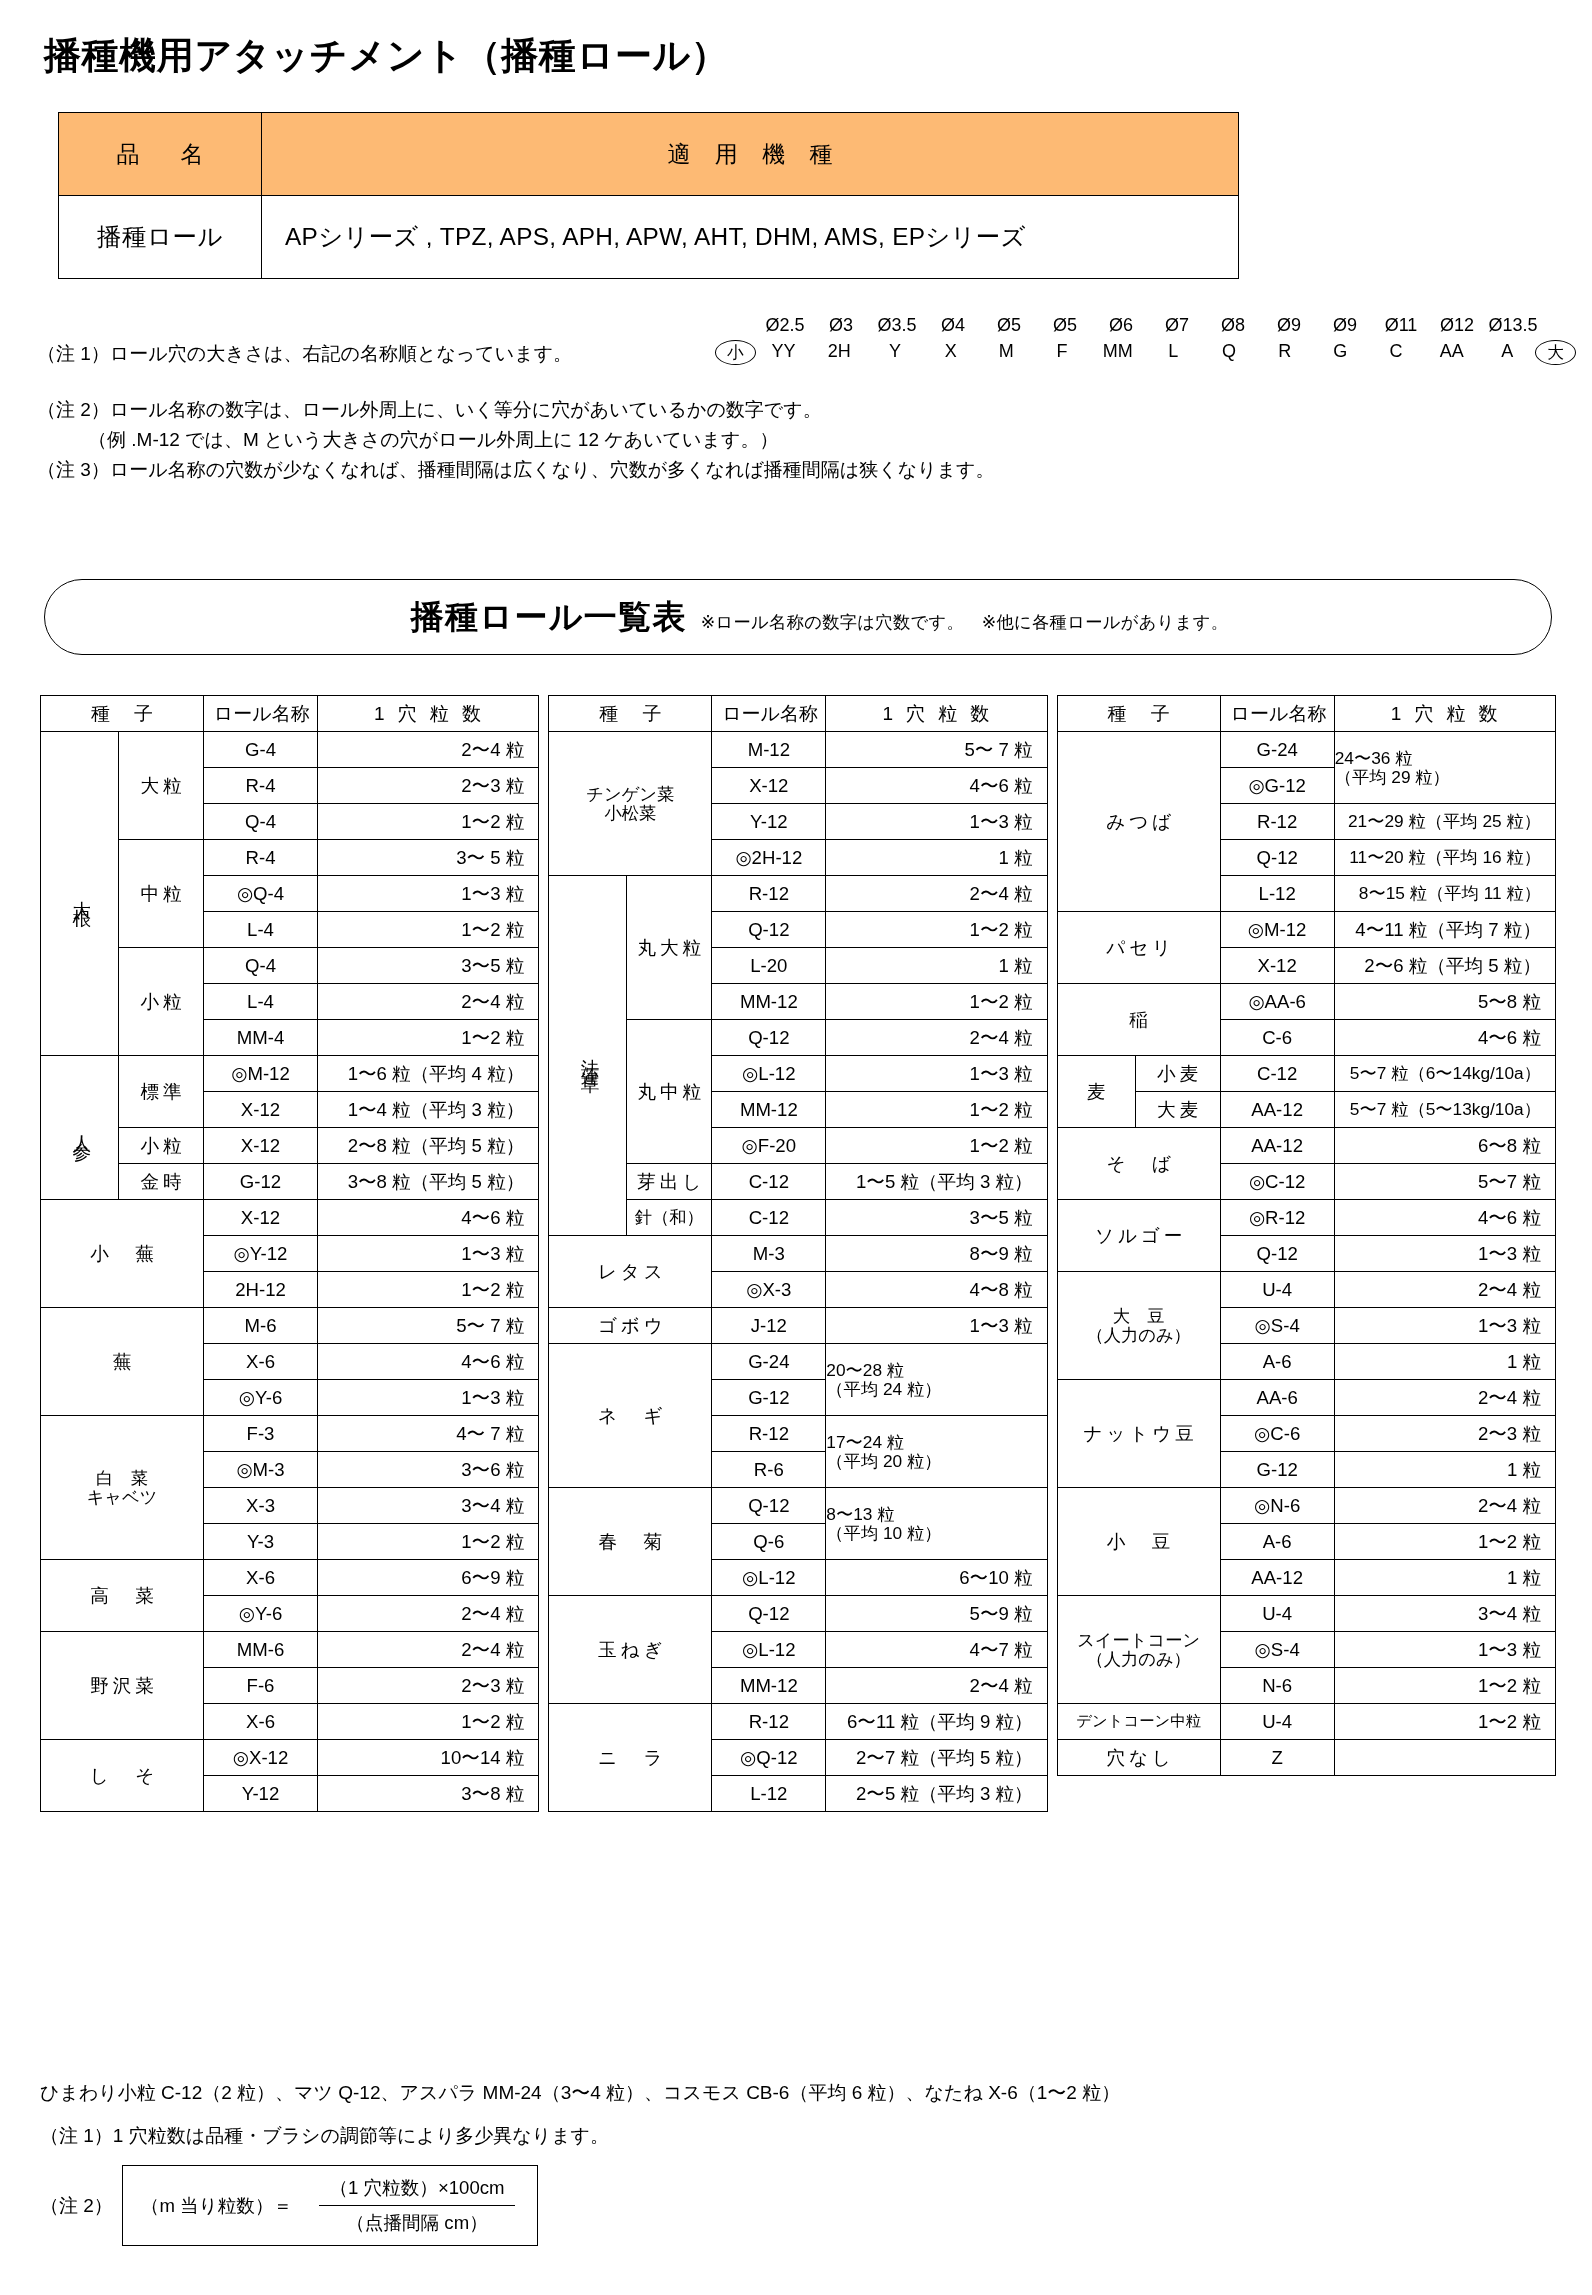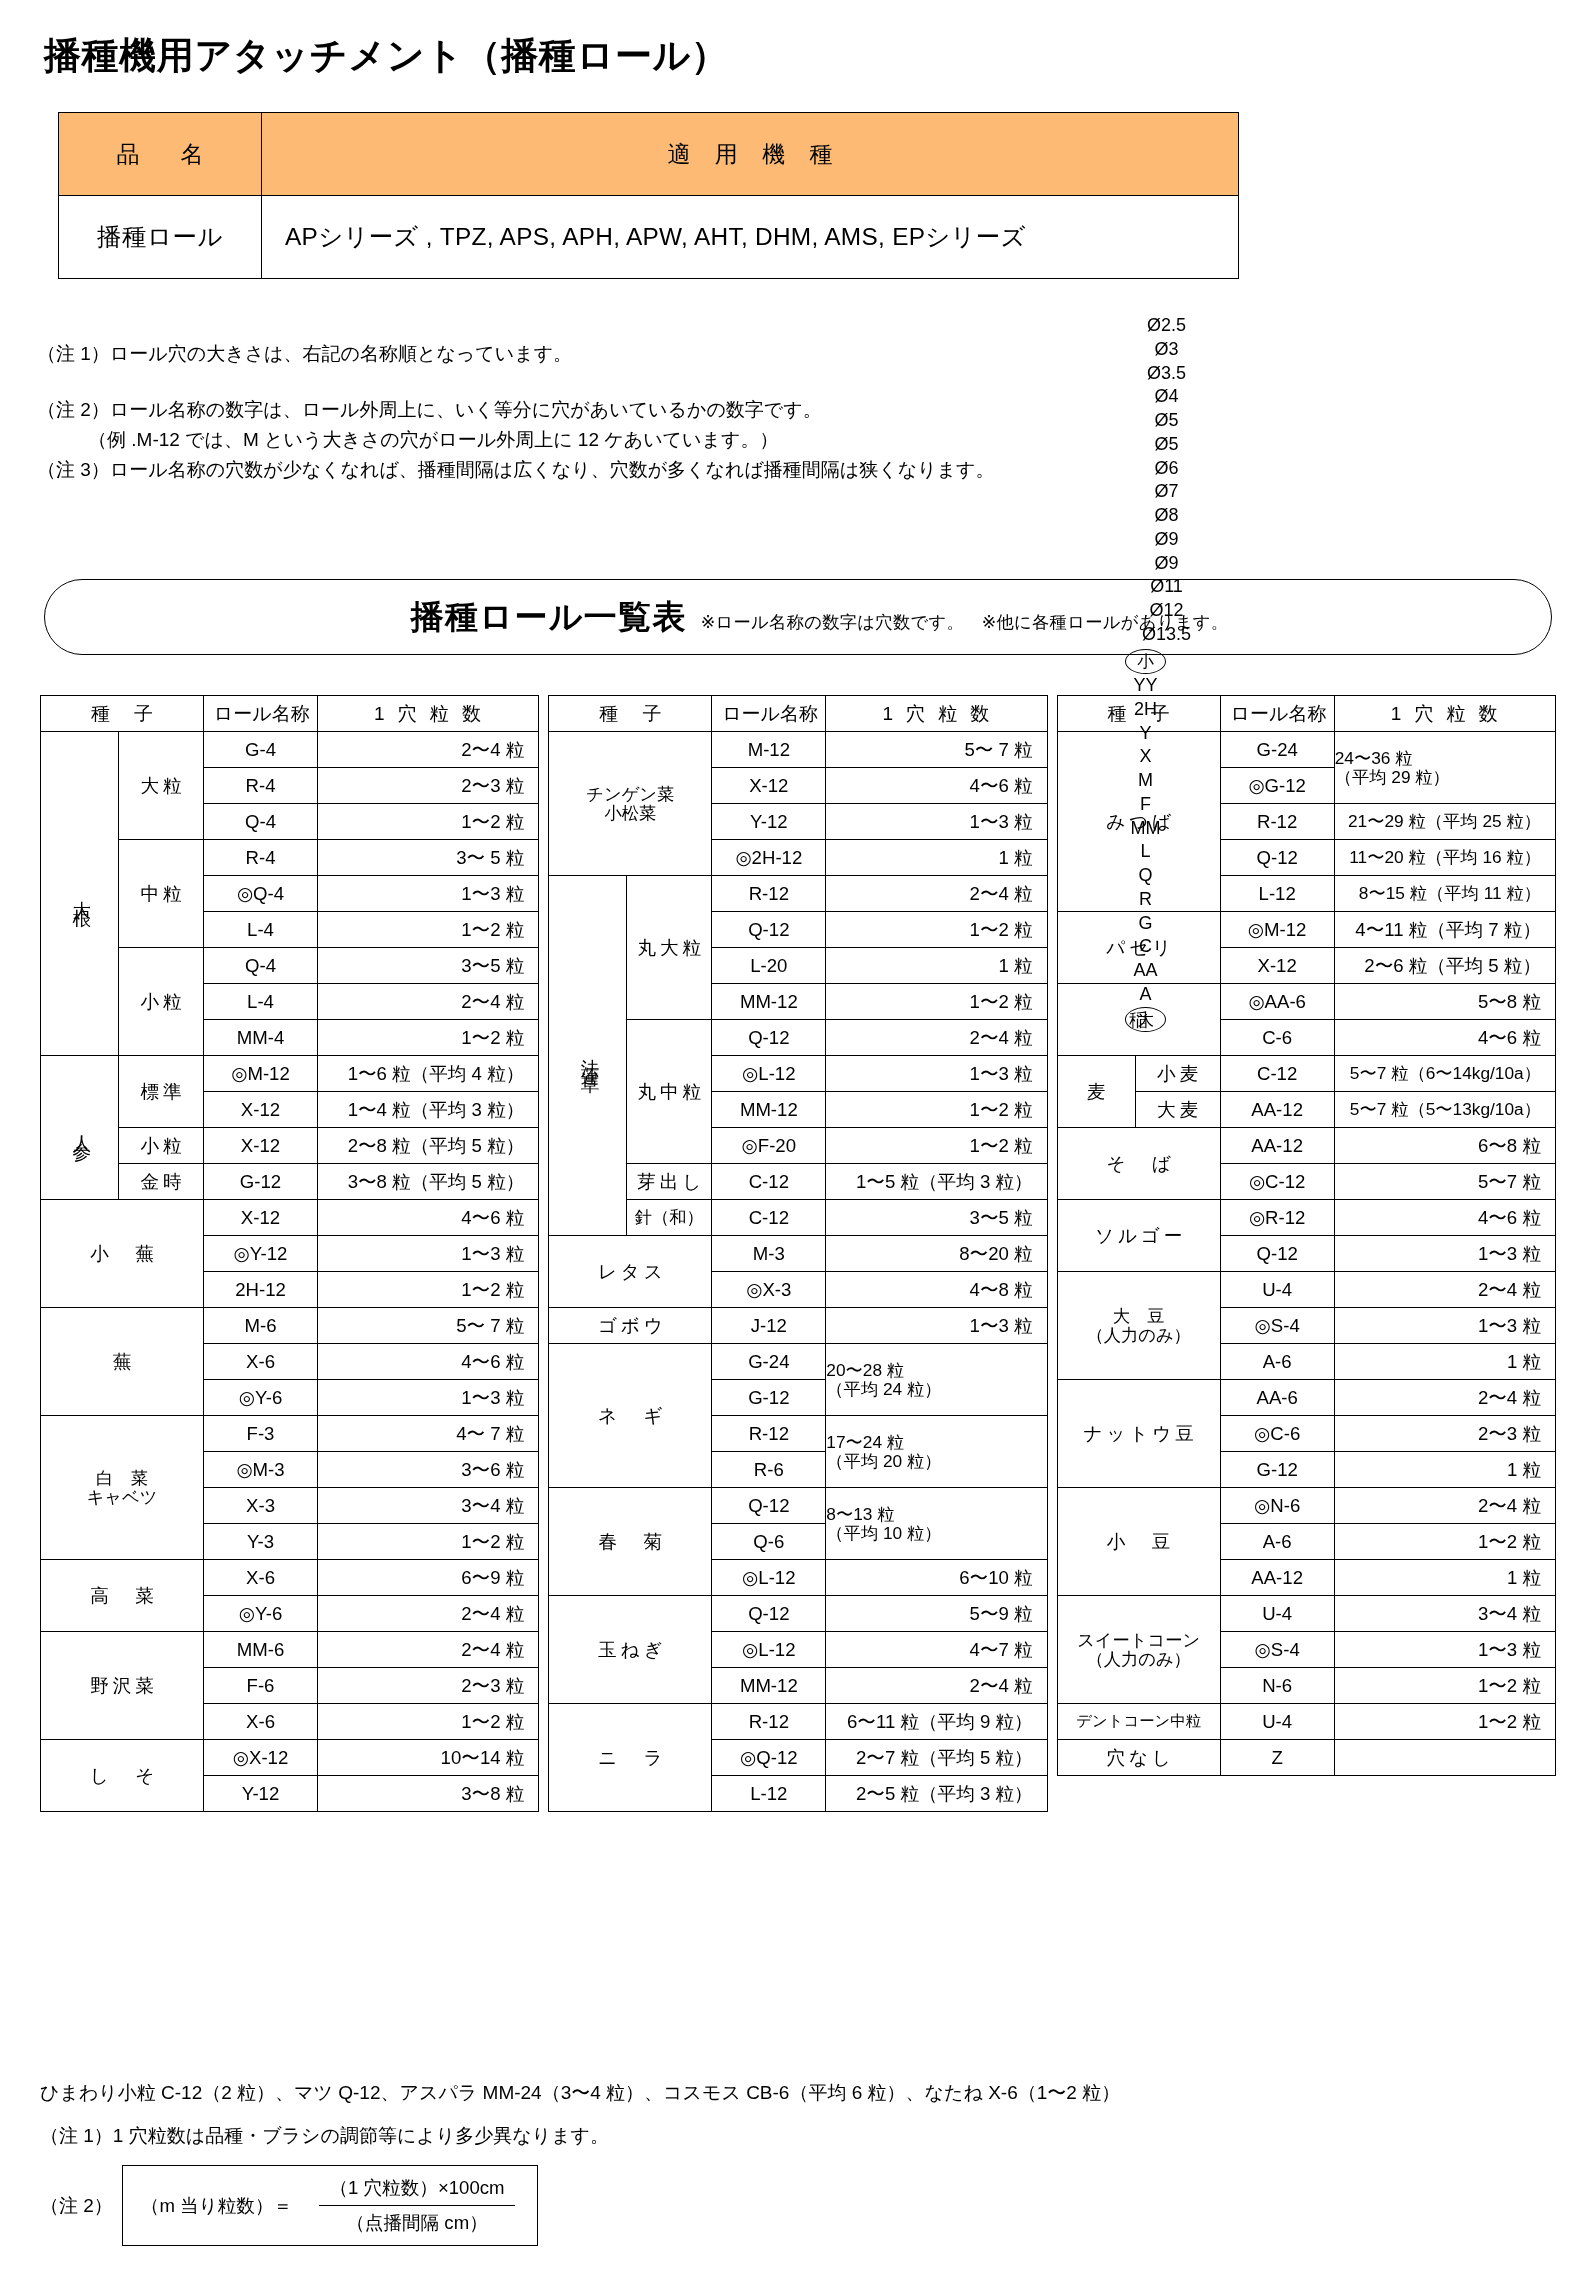--- a/index.html
+++ b/index.html
@@ -92,22 +92,21 @@
   .dia-legend {
     position: absolute;
     left: 678px;
     top: -27px;
     width: 861px;
     font-size: 18px;
     white-space: nowrap;
   }
   .dia-row, .letter-row {
     display: flex;
-    align-items: center;
-    flex-direction: column;
+    align-items: flex-start;
   }
   .dia-row { padding-left: 42px; }
   .dia-row span, .letter-row span {
     display: inline-block;
     text-align: center;
     width: 56px;
     font-size: 18px;
   }
   .letter-row span.edge {
     width: 39px;
@@ -557,21 +556,21 @@
               <td class="cnt">1〜5 粒（平均 3 粒）</td>
             </tr>
             <tr class="grpend">
               <td class="sub tight">針（和）</td>
               <td class="roll">C-12</td>
               <td class="cnt">3〜5 粒</td>
             </tr>
             <tr>
               <td class="seed" rowspan="2" colspan="2">レタス</td>
               <td class="roll">M-3</td>
-              <td class="cnt">8〜20 粒</td>
+              <td class="cnt">8〜9 粒</td>
             </tr>
             <tr class="grpend">
               <td class="roll">◎X-3</td>
               <td class="cnt">4〜8 粒</td>
             </tr>
             <tr class="grpend">
               <td class="seed" colspan="2">ゴボウ</td>
               <td class="roll">J-12</td>
               <td class="cnt">1〜3 粒</td>
             </tr>

